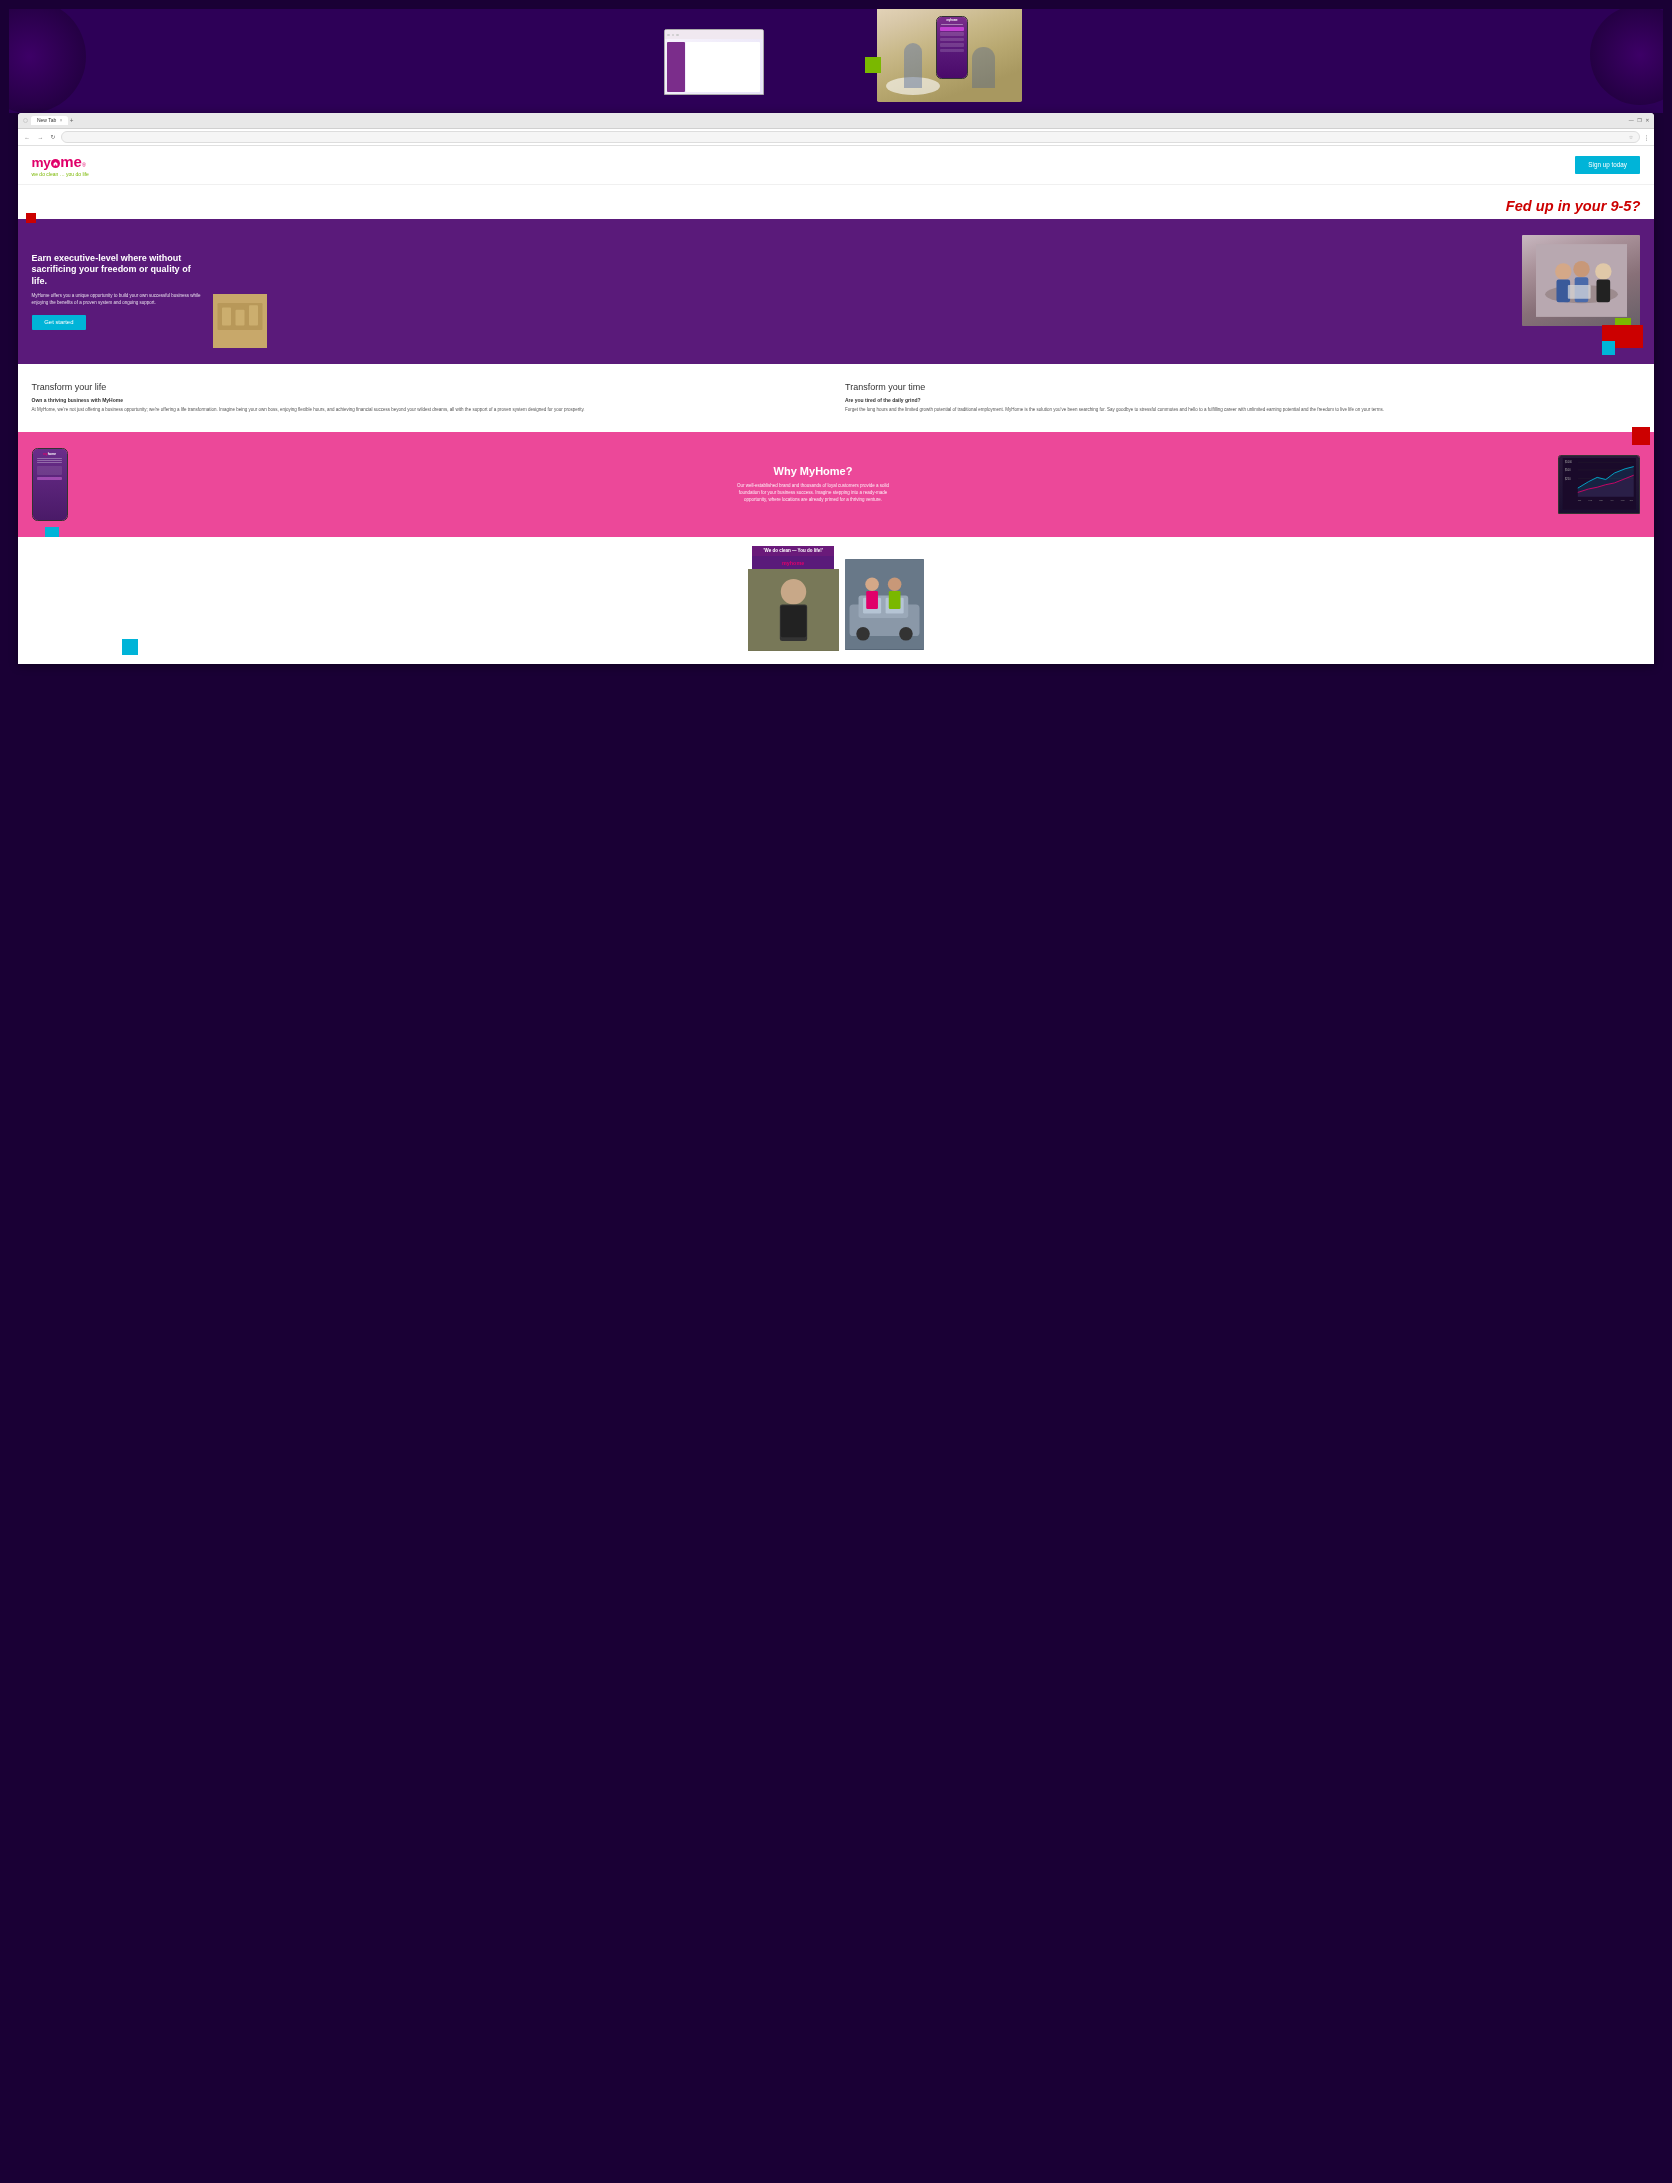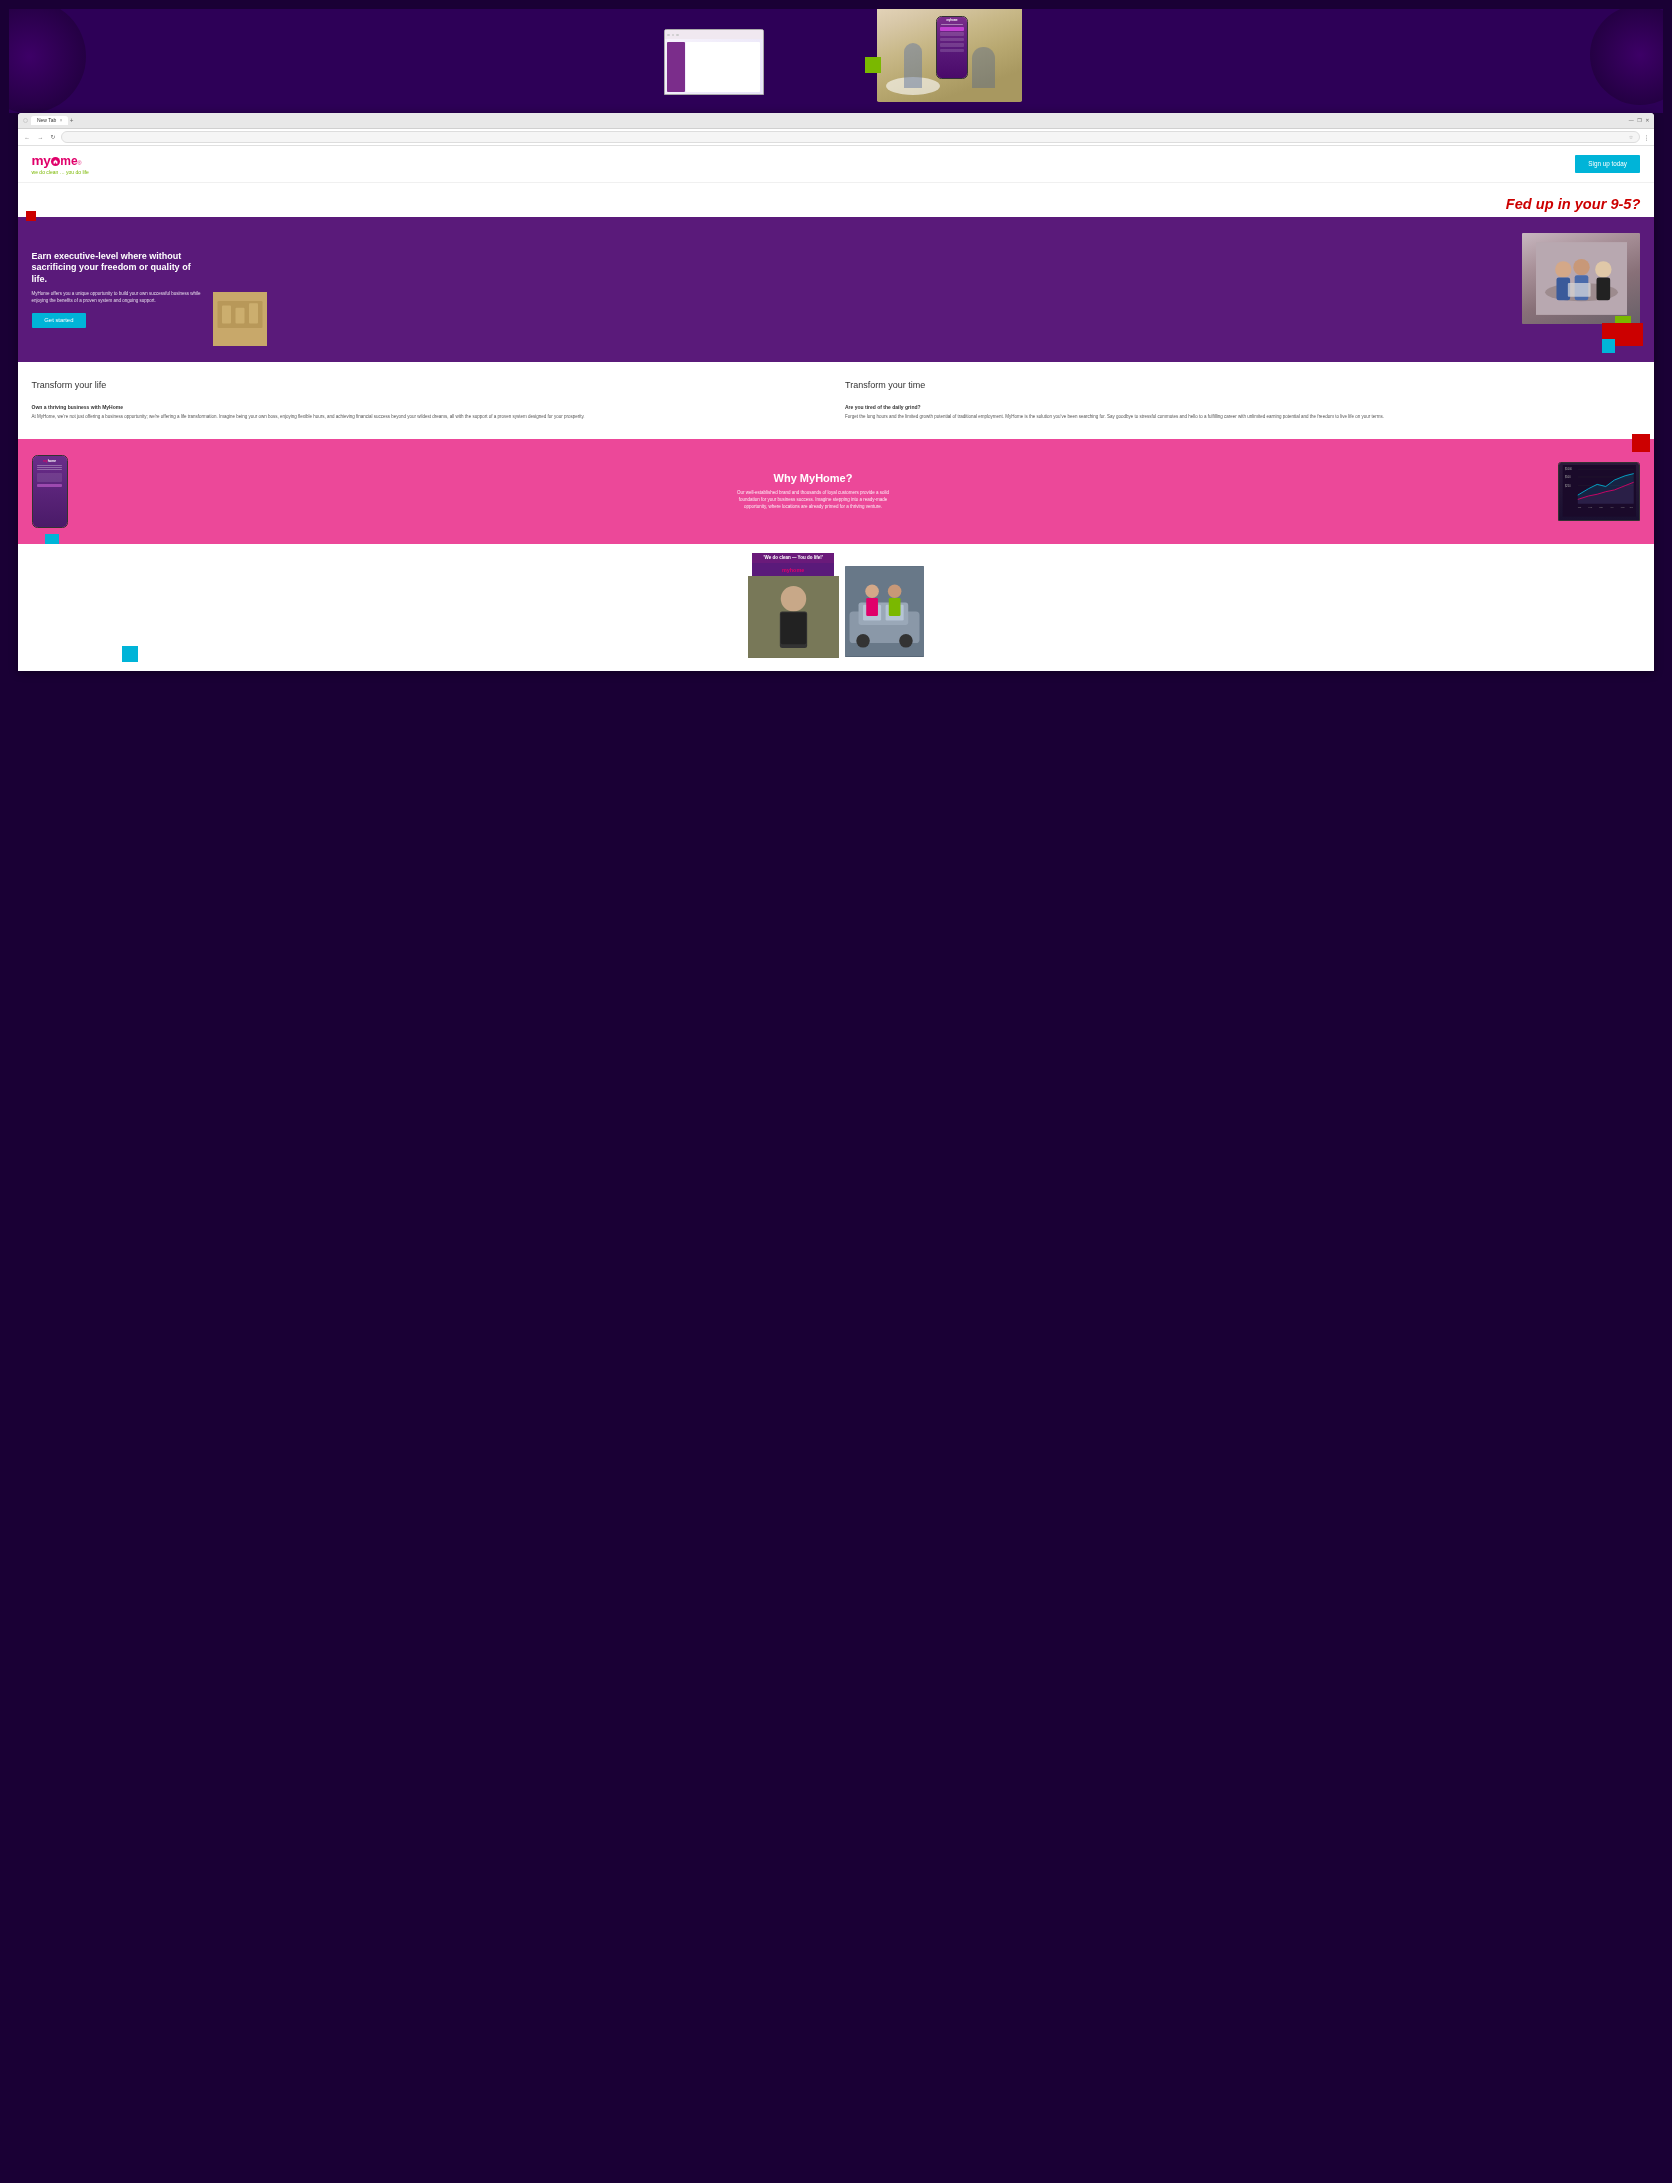--- a/index.html
+++ b/index.html
@@ -301,21 +301,21 @@
       gap: 18px;
     }
 
     .feature-col {
       flex: 1;
     }
 
     .feature-title {
       font-size: 9px;
       color: #333;
-      margin-bottom: 14px;
+      margin-bottom: 5px;
     }
 
     .feature-subtitle {
       font-size: 5px;
       font-weight: bold;
       color: #333;
       margin-bottom: 3.6px;
     }
 
     .feature-body {
@@ -476,21 +476,21 @@
       position: relative;
       top: -0.9px;
     }
 
     .logo-circle-icon svg {
       width: 5px;
       height: 5px;
     }
 
     .logo-me {
-      font-size: 12px;
+      font-size: 15px;
       font-weight: 900;
       color: #e0006a;
       font-family: Arial, sans-serif;
     }
 
     .logo-reg {
       font-size: 5.4px;
       color: #e0006a;
       vertical-align: super;
     }

